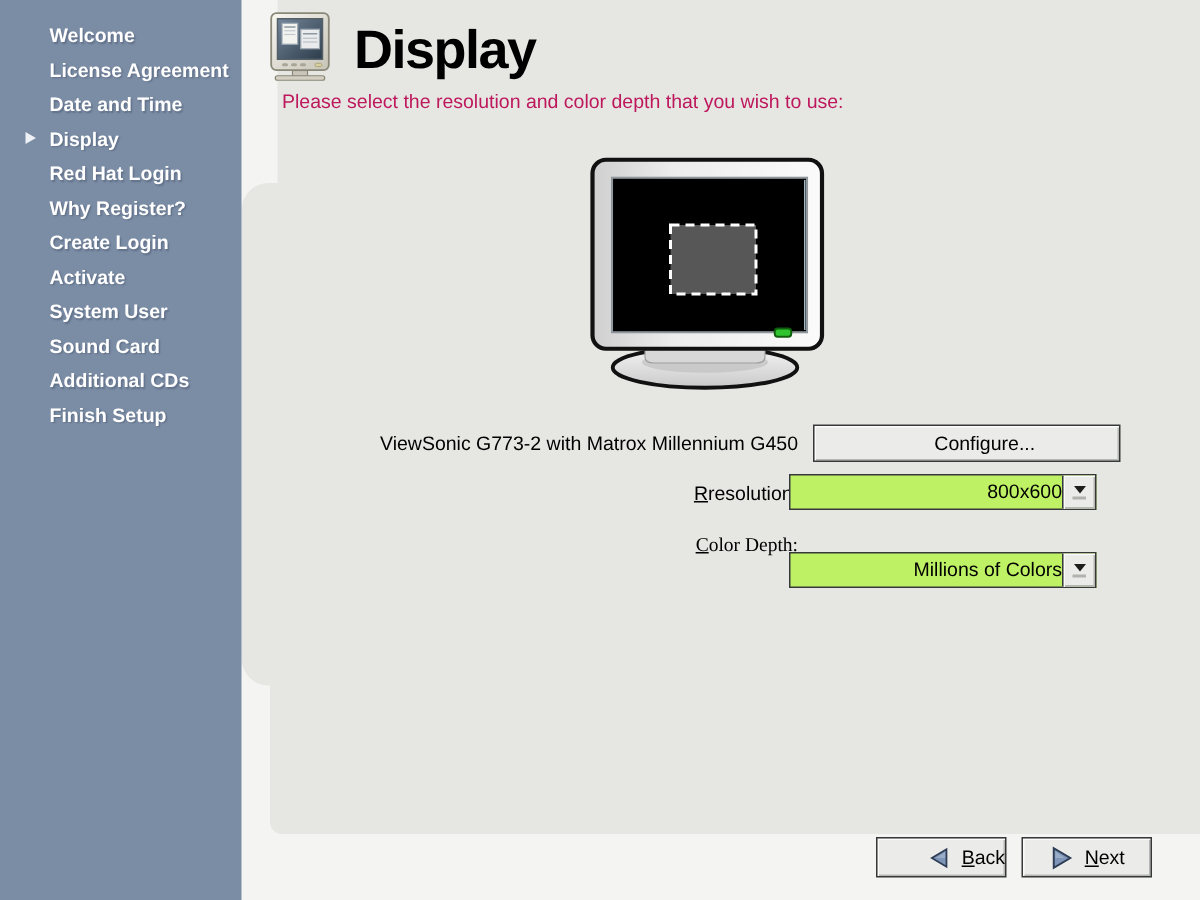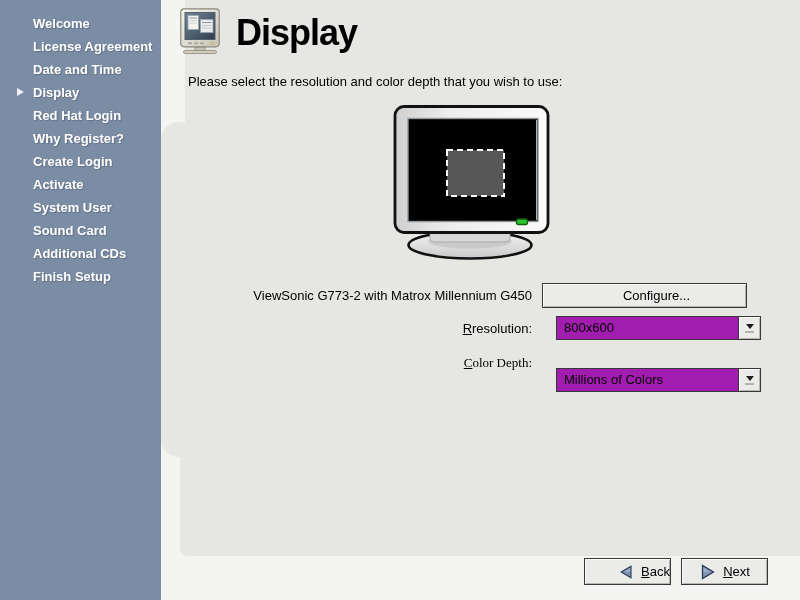--- a/index.html
+++ b/index.html
@@ -34,41 +34,41 @@
   .panel-header{left:185px;top:0;width:615px;height:130px;}
   .panel-main{left:161px;top:122px;width:639px;height:335px;border-radius:18px 0 0 18px;}
   .panel-lower{left:180px;top:443px;width:620px;height:113px;border-radius:0 0 0 8px;}
   
   .header-icon{position:absolute;left:180px;top:8px;width:40px;height:46px;}
   .page-title{
     position:absolute;left:236px;top:12px;
     font-size:36px;font-weight:bold;color:#000000;letter-spacing:-1px;
   }
   .page-subtitle{
-    position:absolute;left:188px;top:74px;font-size:13px;color:#000000;
+    position:absolute;left:188px;top:60px;font-size:13px;color:#be185d;
   }
   
   .monitor{position:absolute;left:385px;top:100px;width:170px;height:162px;}
   
   .form-label{
     position:absolute;left:188px;width:344px;height:16px;
     text-align:right;font-size:13px;color:#000000;white-space:nowrap;
   }
   .mn{text-decoration:underline;}
   .gtk-btn{
     position:absolute;box-sizing:border-box;
     background:#ebebe9;border:1px solid #36383a;
     box-shadow:inset 1px 1px 0 #fbfbf9, inset -1px -1px 0 #b6b6b2;
     display:flex;align-items:center;justify-content:center;
     font-size:13px;color:#000000;cursor:default;
   }
   .configure-btn{left:542px;top:283px;width:205px;height:25px;padding-left:24px;}
   .combo{
-    position:absolute;box-sizing:border-box;left:556px;width:205px;height:24px;
-    background:#a21caf;border:1px solid #36383a;display:flex;cursor:default;
+    position:absolute;box-sizing:border-box;left:526px;width:205px;height:24px;
+    background:#bef264;border:1px solid #36383a;display:flex;cursor:default;text-align:right;
   }
   .combo-value{flex:1;font-size:13px;color:#000000;padding:3px 0 0 7px;white-space:nowrap;overflow:hidden;}
   .combo-arrow{
     width:21px;background:#ebebe9;border-left:1px solid #36383a;
     box-shadow:inset 1px 1px 0 #fbfbf9, inset -1px -1px 0 #b6b6b2;
     display:flex;flex-direction:column;align-items:center;justify-content:center;
   }
   .tri-down{width:0;height:0;border-left:4px solid transparent;border-right:4px solid transparent;border-top:5px solid #1d1d1d;}
   .tri-bar{width:9px;height:2px;background:#b2b2ae;margin-top:2px;}
   

